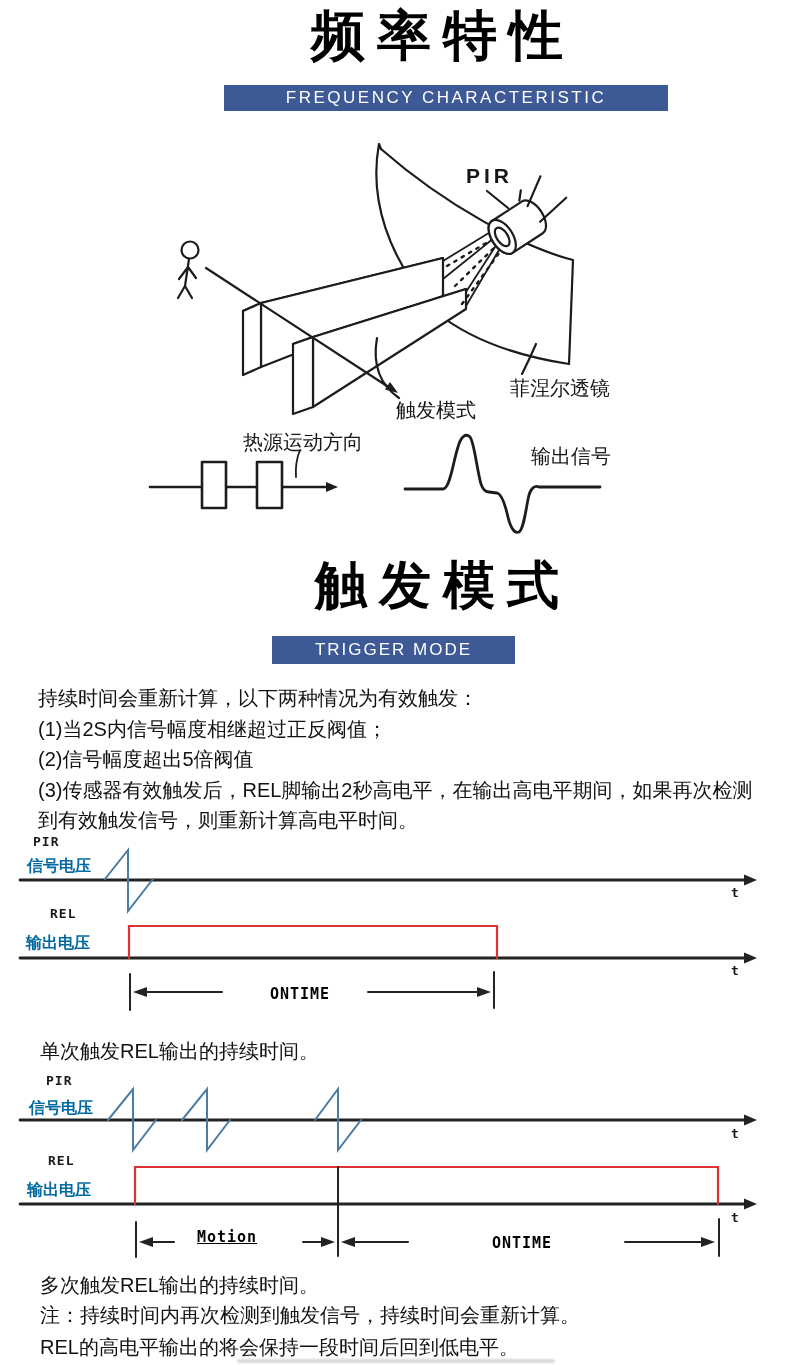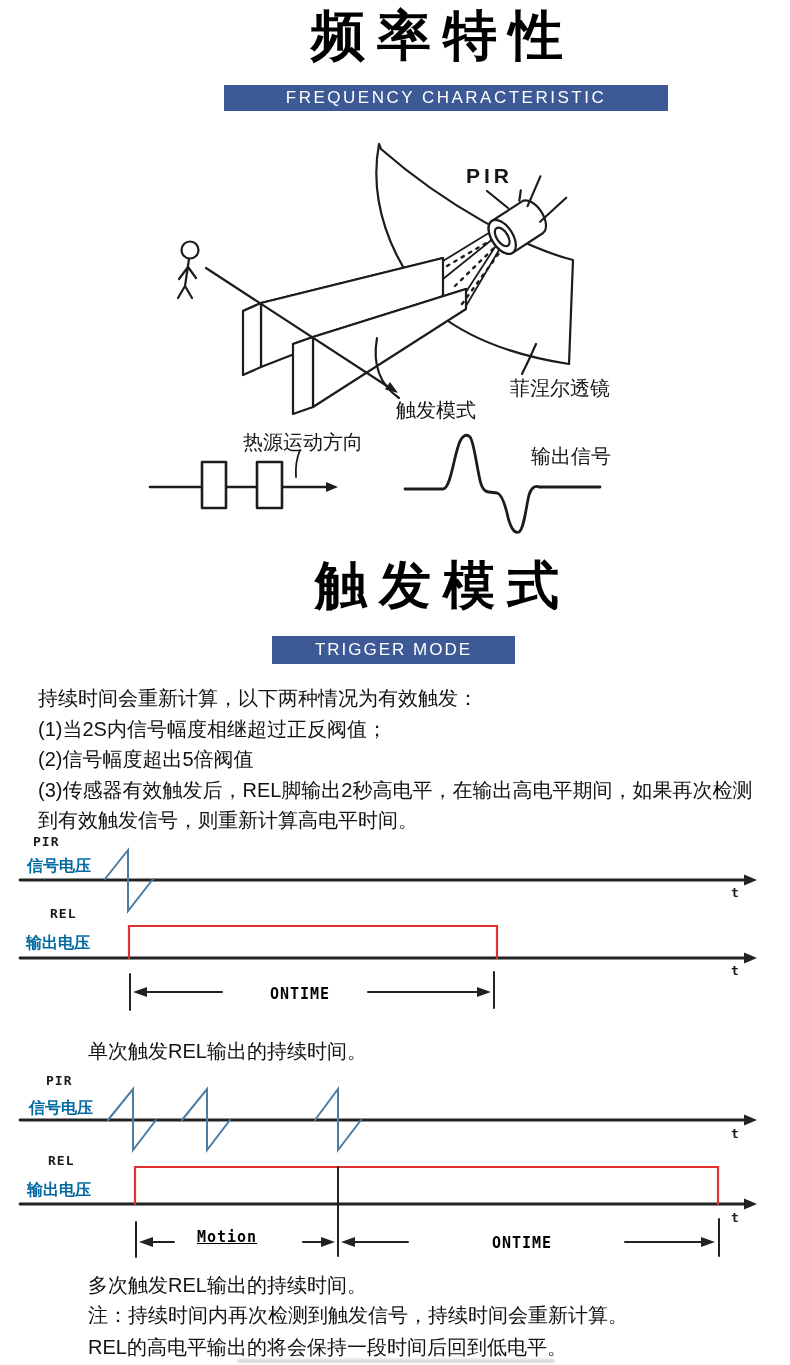--- a/index.html
+++ b/index.html
@@ -10,21 +10,21 @@
              letter-spacing:12px;color:#000;line-height:70px;white-space:nowrap;padding-left:32px;}
   .banner{background:#3d5a96;color:#fff;text-align:center;font-size:17px;
           letter-spacing:2.5px;font-weight:400;display:flex;align-items:center;justify-content:center;}
   .fig-label{font-weight:normal;font-size:20px;color:#161616;white-space:nowrap;}
   .para{left:38px;width:727px;font-size:20px;line-height:30.5px;font-weight:500;color:#121212;}
   .tlabel-cjk{font-weight:bold;font-size:16px;color:#0369a1;white-space:nowrap;}
   .tlabel-mono{font-family:"DejaVu Sans Mono",monospace;font-weight:bold;font-size:13px;
                letter-spacing:1px;color:#1a1a1a;white-space:nowrap;}
   .span-label{font-family:"DejaVu Sans Mono",monospace;font-weight:bold;font-size:15px;
               letter-spacing:1px;color:#000;text-align:center;width:110px;}
-  .caption{font-size:20px;font-weight:500;color:#121212;white-space:nowrap;margin-left:48px;}
+  .caption{font-size:20px;font-weight:500;color:#121212;white-space:nowrap;}
   svg{position:absolute;left:0;top:0;}
   .cut-strip{background:#d8d8d8;filter:blur(1.2px);border-radius:2px;}
 </style>
 </head>
 <body>
 
 <div class="page">
 
   <div class="abs big-title">频率特性</div>
   <div class="abs banner" style="left:224px;top:85px;width:444px;height:26px;">FREQUENCY CHARACTERISTIC</div>

